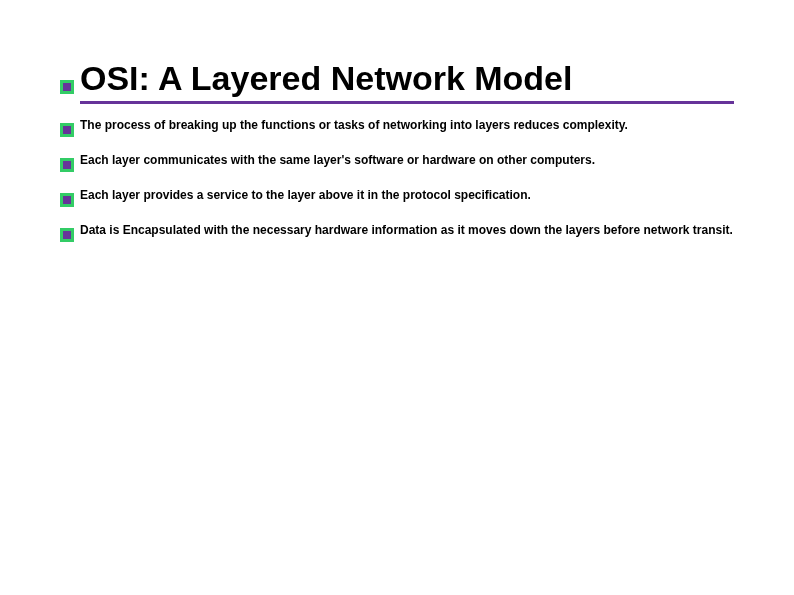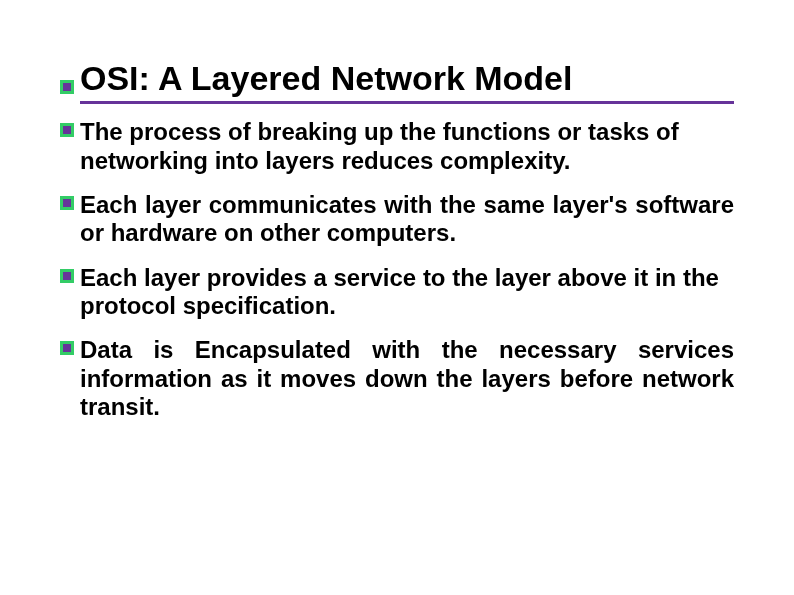--- a/index.html
+++ b/index.html
@@ -51,21 +51,21 @@
   .item-bullet {
     width: 14px;
     height: 14px;
     flex-shrink: 0;
     margin-top: 5px;
     margin-right: 6px;
   }
   .item-bullet rect.outer { fill: #33cc66; }
   .item-bullet rect.inner { fill: #663399; }
   .item-text {
-    font-size: 24px;
+    font-size: 12px;
     font-weight: bold;
     line-height: 1.18;
     color: #000;
   }
   .item-text.justify {
     text-align: justify;
     text-justify: inter-word;
   }
 </style>
 </head>
@@ -107,17 +107,17 @@
       <div class="item-text">Each layer provides a service to the layer above it in the protocol specification.</div>
     </div>
 
 
 
     <div class="item">
       <svg class="item-bullet" viewBox="0 0 14 14">
         <rect class="outer" x="0" y="0" width="14" height="14"></rect>
         <rect class="inner" x="3" y="3" width="8" height="8"></rect>
       </svg>
-      <div class="item-text justify">Data is Encapsulated with the necessary services information as it moves down the layers before network transit.</div>
+      <div class="item-text justify">Data is Encapsulated with the necessary hardware information as it moves down the layers before network transit.</div>
     </div>
 
   </div>
 </div>
 
 </body></html>

